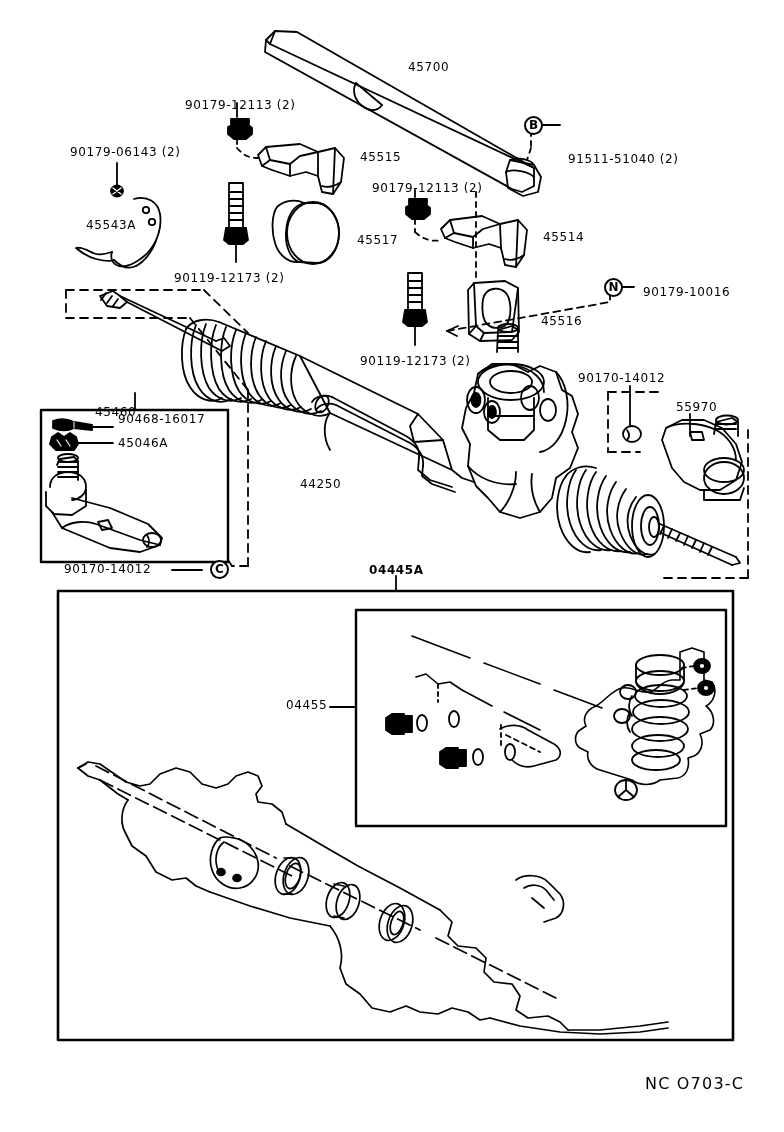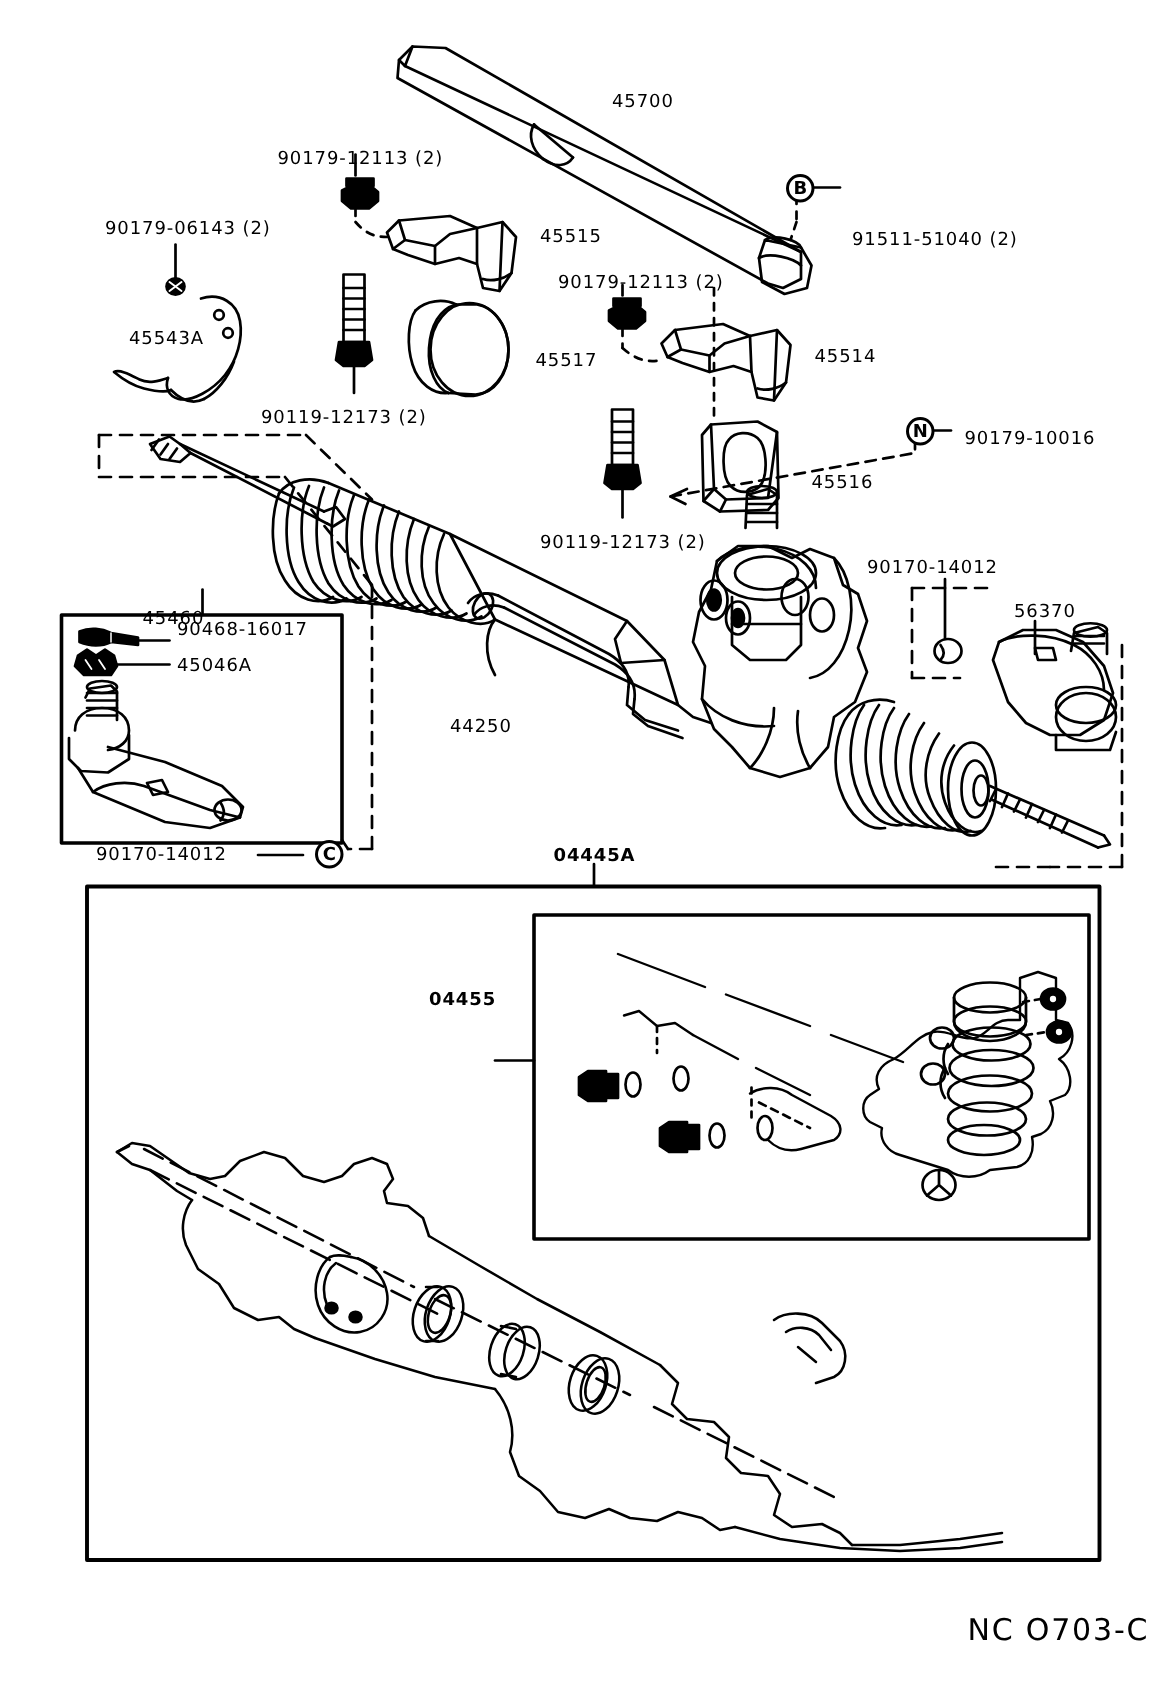--- a/index.html
+++ b/index.html
@@ -20,21 +20,21 @@
     position:absolute;
     color:#000;
     font-family:"DejaVu Sans","Liberation Sans",sans-serif;
     font-size:12px;
     letter-spacing:0.6px;
     white-space:nowrap;
     line-height:1;
   }
   .footer{
     position:absolute;
-    font-size:20px;
+    font-size:16px;
     letter-spacing:1.2px;
     color:#000;
     white-space:nowrap;
   }
   .mk{
     position:absolute;
     width:19px;height:19px;
     border:2px solid #000;
     border-radius:50%;
     box-sizing:border-box;
@@ -447,28 +447,28 @@
   <div class="lbl" style="left:360px;top:151px;">45515</div>
   <div class="lbl" style="left:372px;top:182px;">90179-12113 (2)</div>
   <div class="lbl" style="left:45px;top:219px;margin-left:41px;">45543A</div>
   <div class="lbl" style="left:357px;top:234px;">45517</div>
   <div class="lbl" style="left:543px;top:231px;text-align:right;">45514</div>
   <div class="lbl" style="left:174px;top:272px;">90119-12173 (2)</div>
   <div class="lbl" style="left:643px;top:286px;">90179-10016</div>
   <div class="lbl" style="left:541px;top:315px;">45516</div>
   <div class="lbl" style="left:360px;top:355px;">90119-12173 (2)</div>
   <div class="lbl" style="left:578px;top:372px;">90170-14012</div>
-  <div class="lbl" style="left:676px;top:401px;">56370</div>
+  <div class="lbl" style="left:676px;top:401px;">55970</div>
   <div class="lbl" style="left:95px;top:406px;">45460</div>
   <div class="lbl" style="left:118px;top:413px;">90468-16017</div>
   <div class="lbl" style="left:118px;top:437px;">45046A</div>
   <div class="lbl" style="left:300px;top:478px;">44250</div>
   <div class="lbl" style="left:64px;top:563px;">90170-14012</div>
   <div class="lbl" style="left:369px;top:564px;font-weight:bold;">04445A</div>
-  <div class="lbl" style="left:286px;top:660px;font-weight:bold;">04455</div>
+  <div class="lbl" style="left:286px;top:699px;">04455</div>
 
   <div class="mk" style="left:524px;top:116px;">B</div>
   <div class="mk" style="left:604px;top:278px;">N</div>
   <div class="mk" style="left:210px;top:560px;">C</div>
 
   <div class="footer" style="left:645px;top:1074px;">NC O703-C</div>
 
 </div>
 
 </body></html>

